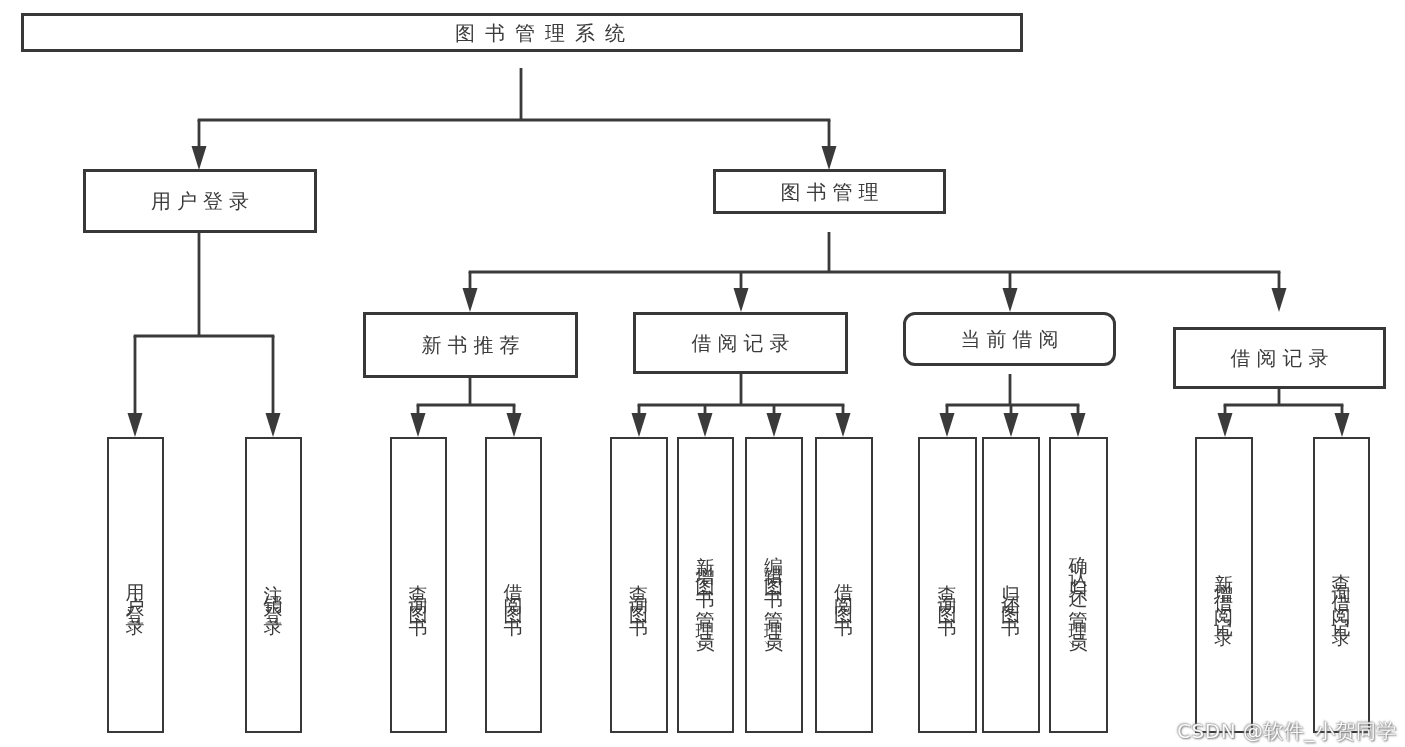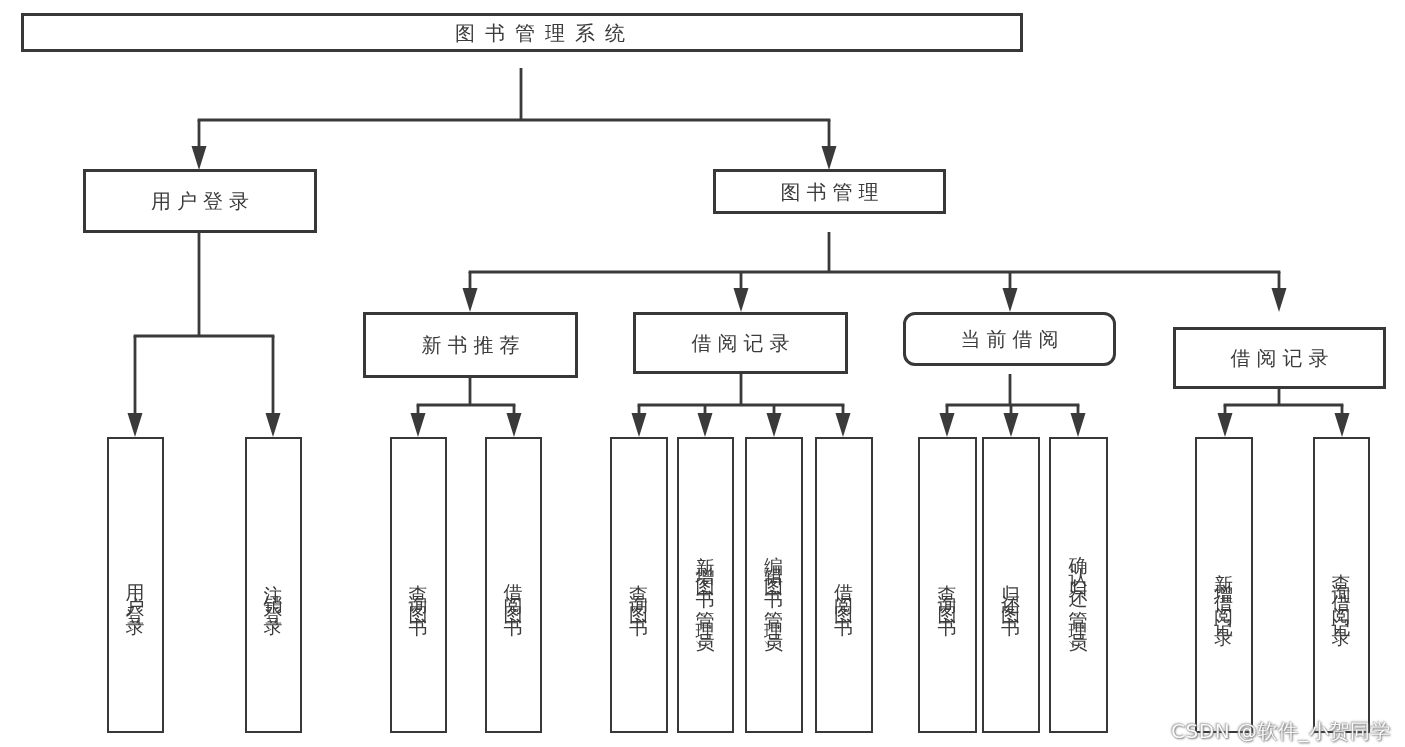--- a/index.html
+++ b/index.html
@@ -45,21 +45,21 @@
     writing-mode: vertical-rl;
     text-orientation: mixed; 
     font-size: 19px;
     letter-spacing: 11px;
     padding-top: 11px;       
     line-height: 1;
     white-space: nowrap;
   }
   .watermark {
     position: absolute;
-    right: 14px;
+    right: 8px;
     bottom: 2px;
     font-size: 20px;
     letter-spacing: 0.5px;
     color: rgba(255,255,255,0.96);
     text-shadow:
       1px 1px 2px rgba(110,110,110,0.95),
       -1px -1px 2px rgba(125,125,125,0.65),
       0 0 1px rgba(140,140,140,0.9);
     white-space: nowrap;
   }

